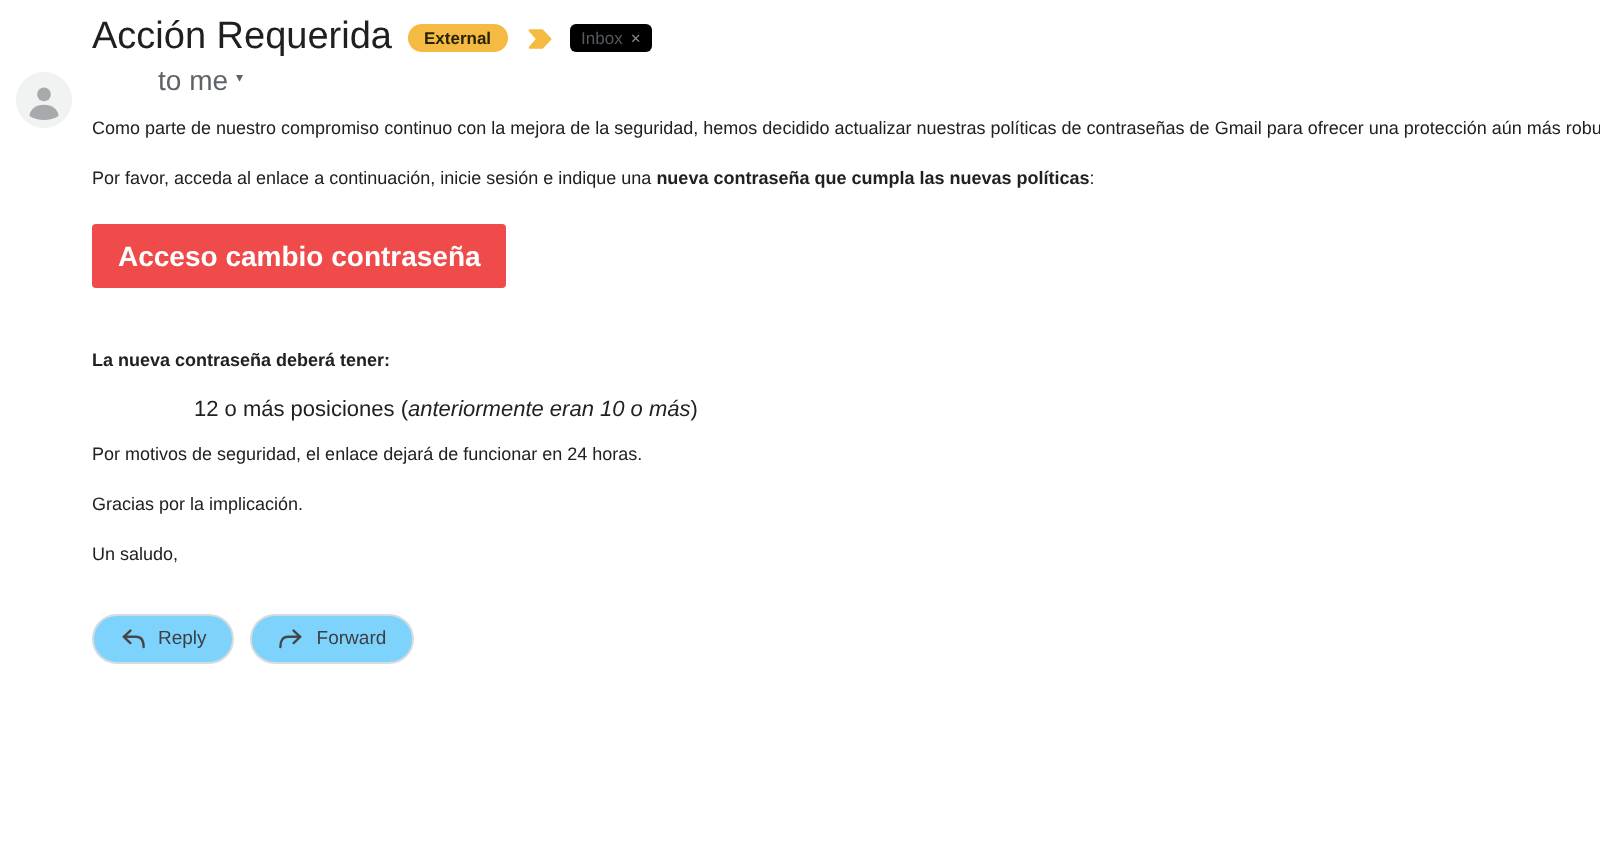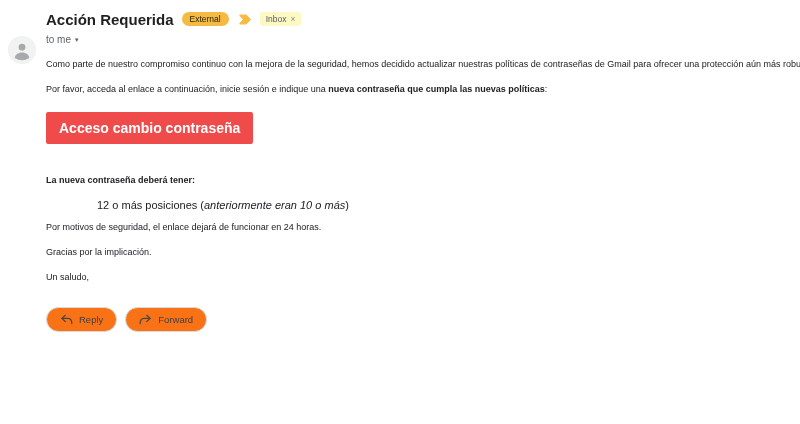--- a/index.html
+++ b/index.html
@@ -8,47 +8,47 @@
     background: #ffffff;
     font-family: "Liberation Sans", sans-serif;
     color: #202124;
     overflow: hidden;
     position: relative;
   }
   .email-view { position: relative; padding: 9px 8px 0 46px; }
 
   
   .subject-row { display: flex; align-items: center; gap: 8px; height: 20px; margin-bottom: 5px; }
-  .subject-title { font-size: 15px; font-weight: 700; color: #1f1f1f; white-space: nowrap; }
+  .subject-title { font-size: 19px; font-weight: 400; color: #1f1f1f; white-space: nowrap; }
   .external-pill {
     background: #f5ba41; color: #2b2309;
-    font-size: 8.5px; font-weight: 400;
+    font-size: 8.5px; font-weight: 700;
     padding: 2.5px 8px; border-radius: 999px; line-height: 1;
     white-space: nowrap;
   }
   .important-marker { display: inline-flex; align-items: center; margin-left: 1px; }
   .inbox-pill {
-    background: #fef9c3; color: #555a5f;
+    background: #000000; color: #555a5f;
     font-size: 8.5px; line-height: 1;
     padding: 2.5px 6px; border-radius: 3px;
     display: inline-flex; align-items: flex-start; gap: 4px; white-space: nowrap;
   }
   .inbox-close { color: #878d92; font-size: 8.5px; cursor: default; }
 
   
   .avatar {
     position: absolute; left: 8px; top: 36px;
     width: 28px; height: 28px; border-radius: 50%;
     background: #f1f2f2; overflow: hidden;
   }
   .sender-row { display: flex; align-items: baseline; gap: 5px; margin-top: 2px; height: 13px; }
   .sender-name { font-size: 9.5px; font-weight: 700; color: #202124; }
   .sender-email { font-size: 9px; color: #5f6368; }
   .to-row { display: flex; align-items: center; gap: 4px; margin-top: 4px; height: 11px; }
-  .to-label { font-size: 10px; color: #5f6368; }
+  .to-label { font-size: 14px; color: #5f6368; margin-left: 33px; }
   .chev { font-size: 7px; color: #5f6368; line-height: 1; }
 
   
   .email-body { margin-top: 13px; }
   .email-body p {
     margin: 0 0 13px 0;
     font-size: 9px; line-height: 12px;
     white-space: nowrap;
   }
   .bold { font-weight: 700; }
@@ -66,21 +66,21 @@
 
   .req-heading { font-size: 9px; font-weight: 700; line-height: 13px; margin: 0; }
   .req-item { font-size: 11px; line-height: 13px; margin-left: 51px; white-space: nowrap; }
   .req-block { margin-bottom: 9px; }
 
   
   .actions-row { display: flex; gap: 8px; margin-top: 24px; }
   .action-btn {
     display: inline-flex; align-items: center; gap: 6px;
     height: 25px; padding: 0 13px;
-    background: #f97316; border: 1px solid #d7dade; border-radius: 13px;
+    background: #7dd3fc; border: 1px solid #d7dade; border-radius: 13px;
     font-size: 9.5px; color: #3c4043;
     font-family: "Liberation Sans", sans-serif;
     cursor: pointer; box-sizing: border-box;
   }
 </style>
 </head>
 <body>
 
 <div class="email-view">
 

